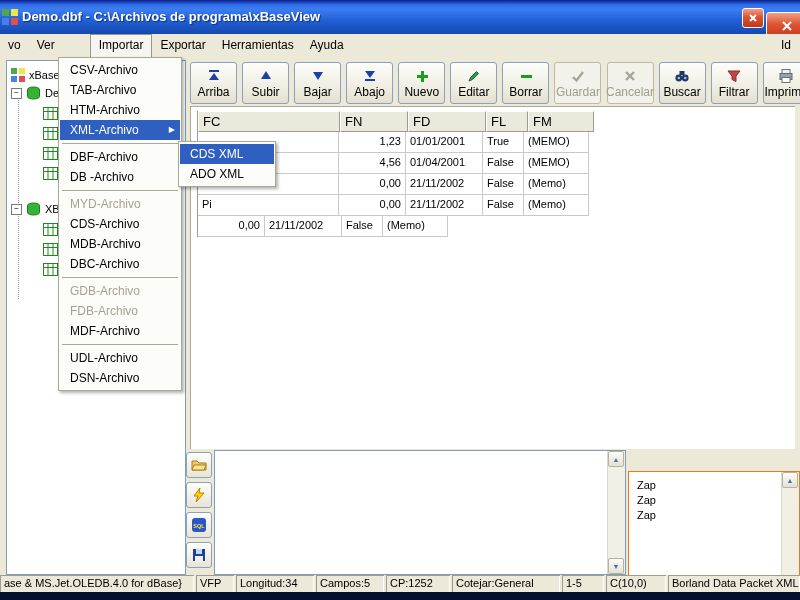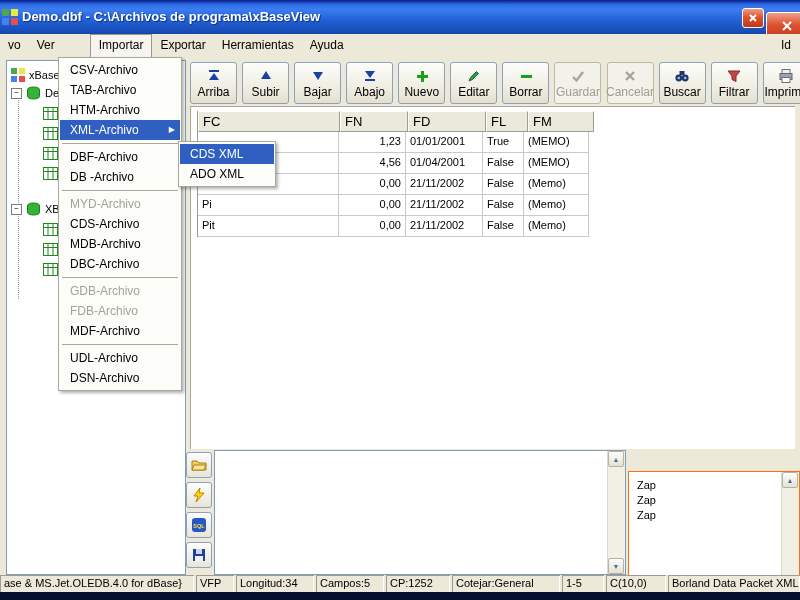--- a/index.html
+++ b/index.html
@@ -309,21 +309,20 @@
         <div class="gc c4">(Memo)</div>
       </div>
       <div class="grow">
         <div class="gc c0">Pi</div>
         <div class="gc c1">0,00</div>
         <div class="gc c2">21/11/2002</div>
         <div class="gc c3">False</div>
         <div class="gc c4">(Memo)</div>
       </div>
       <div class="grow">
-        <div class="gc c0">Pit</div>
         <div class="gc c1">0,00</div>
         <div class="gc c2">21/11/2002</div>
         <div class="gc c3">False</div>
         <div class="gc c4">(Memo)</div>
       </div>
     </div>
   </div>
 
   <div class="abs btl-toolbar">
     <div class="sbtn24">

